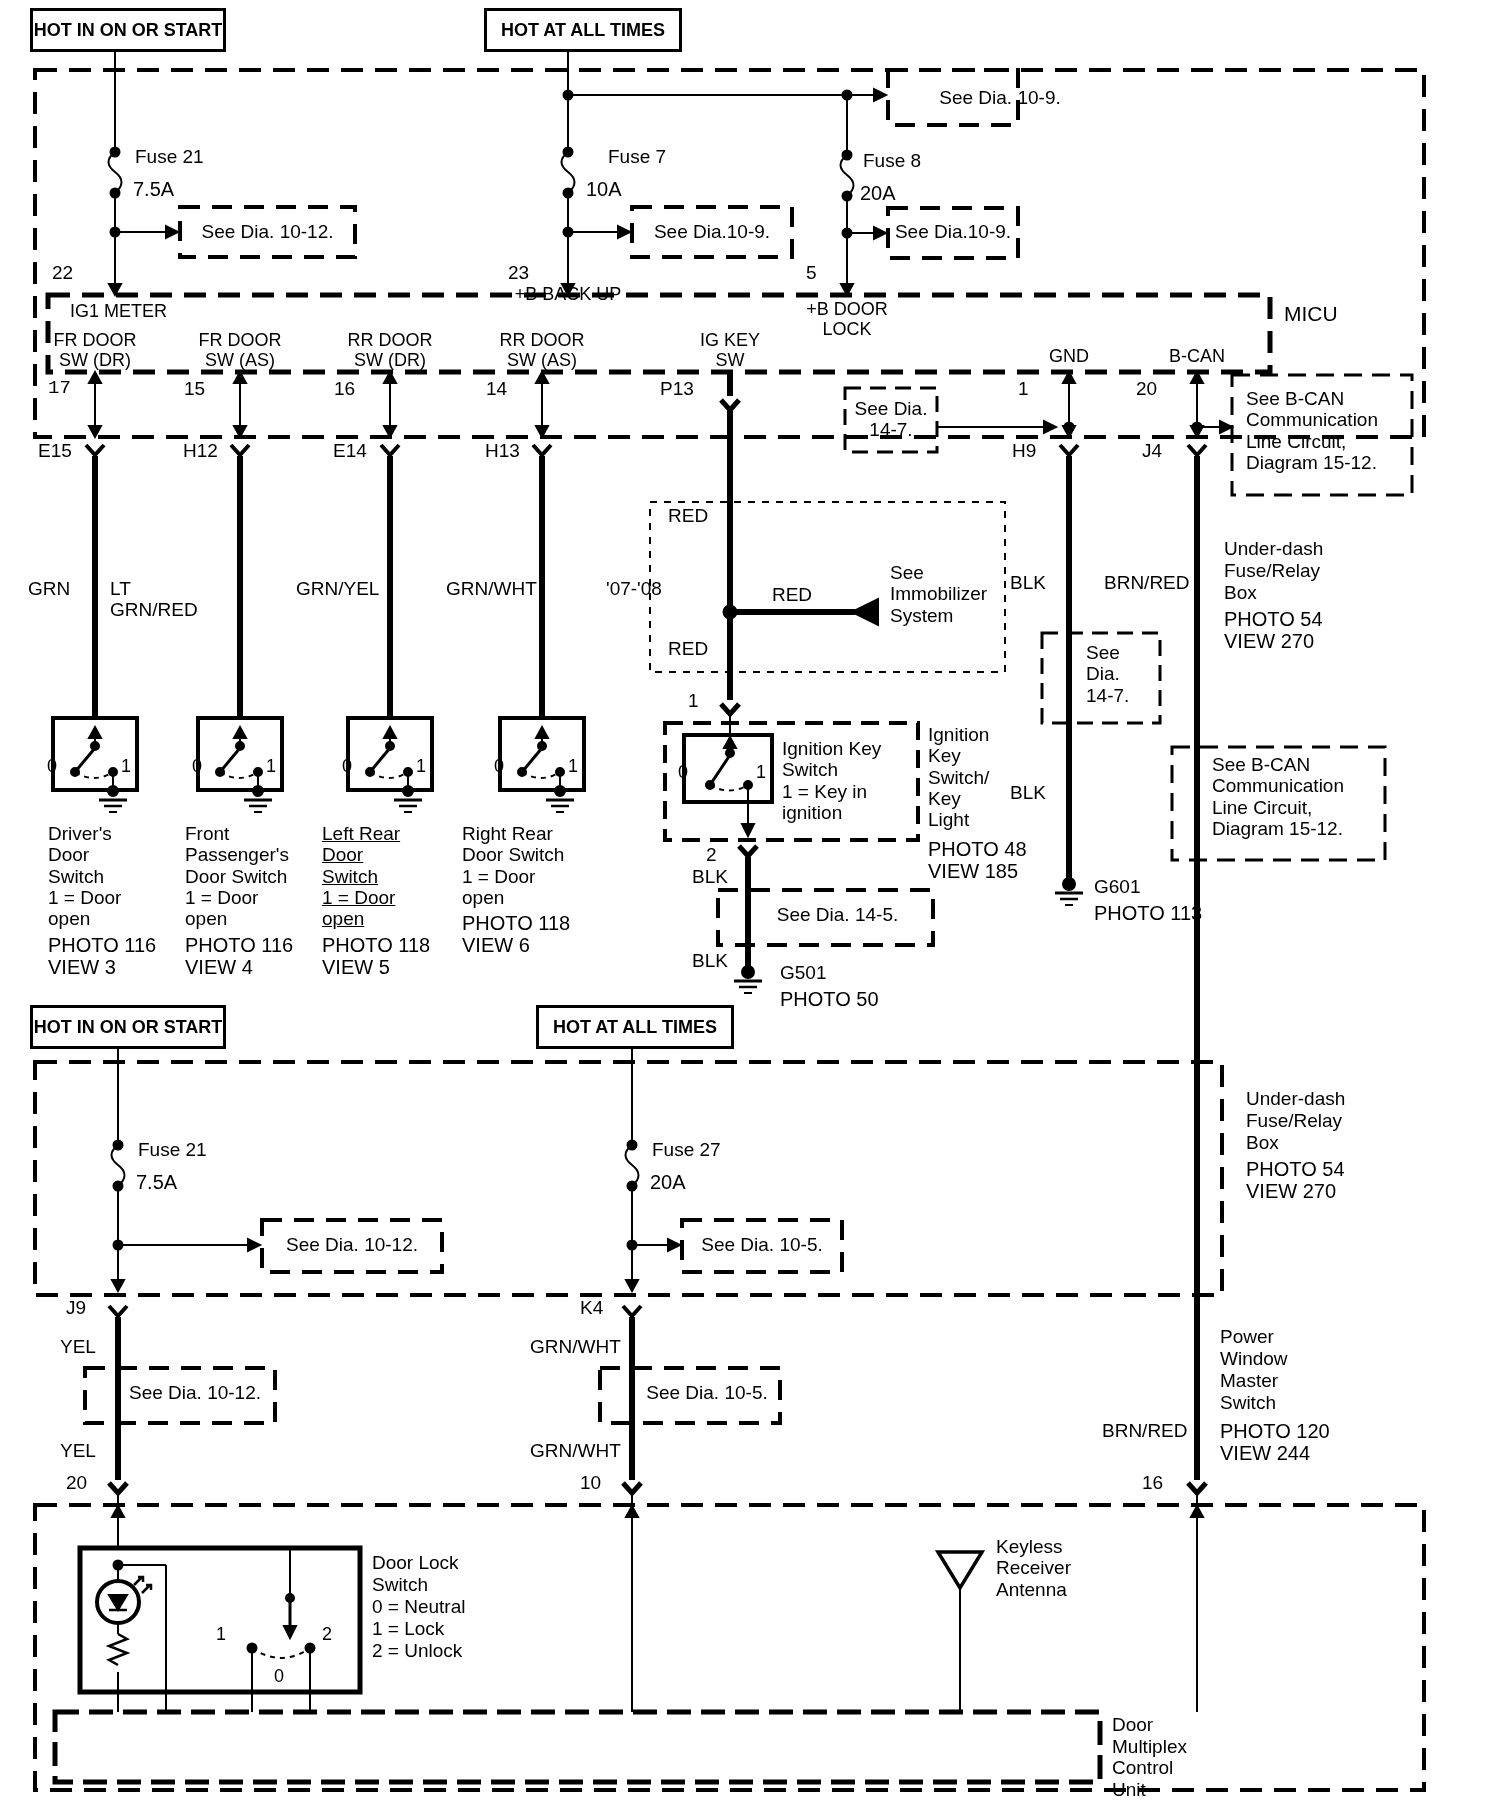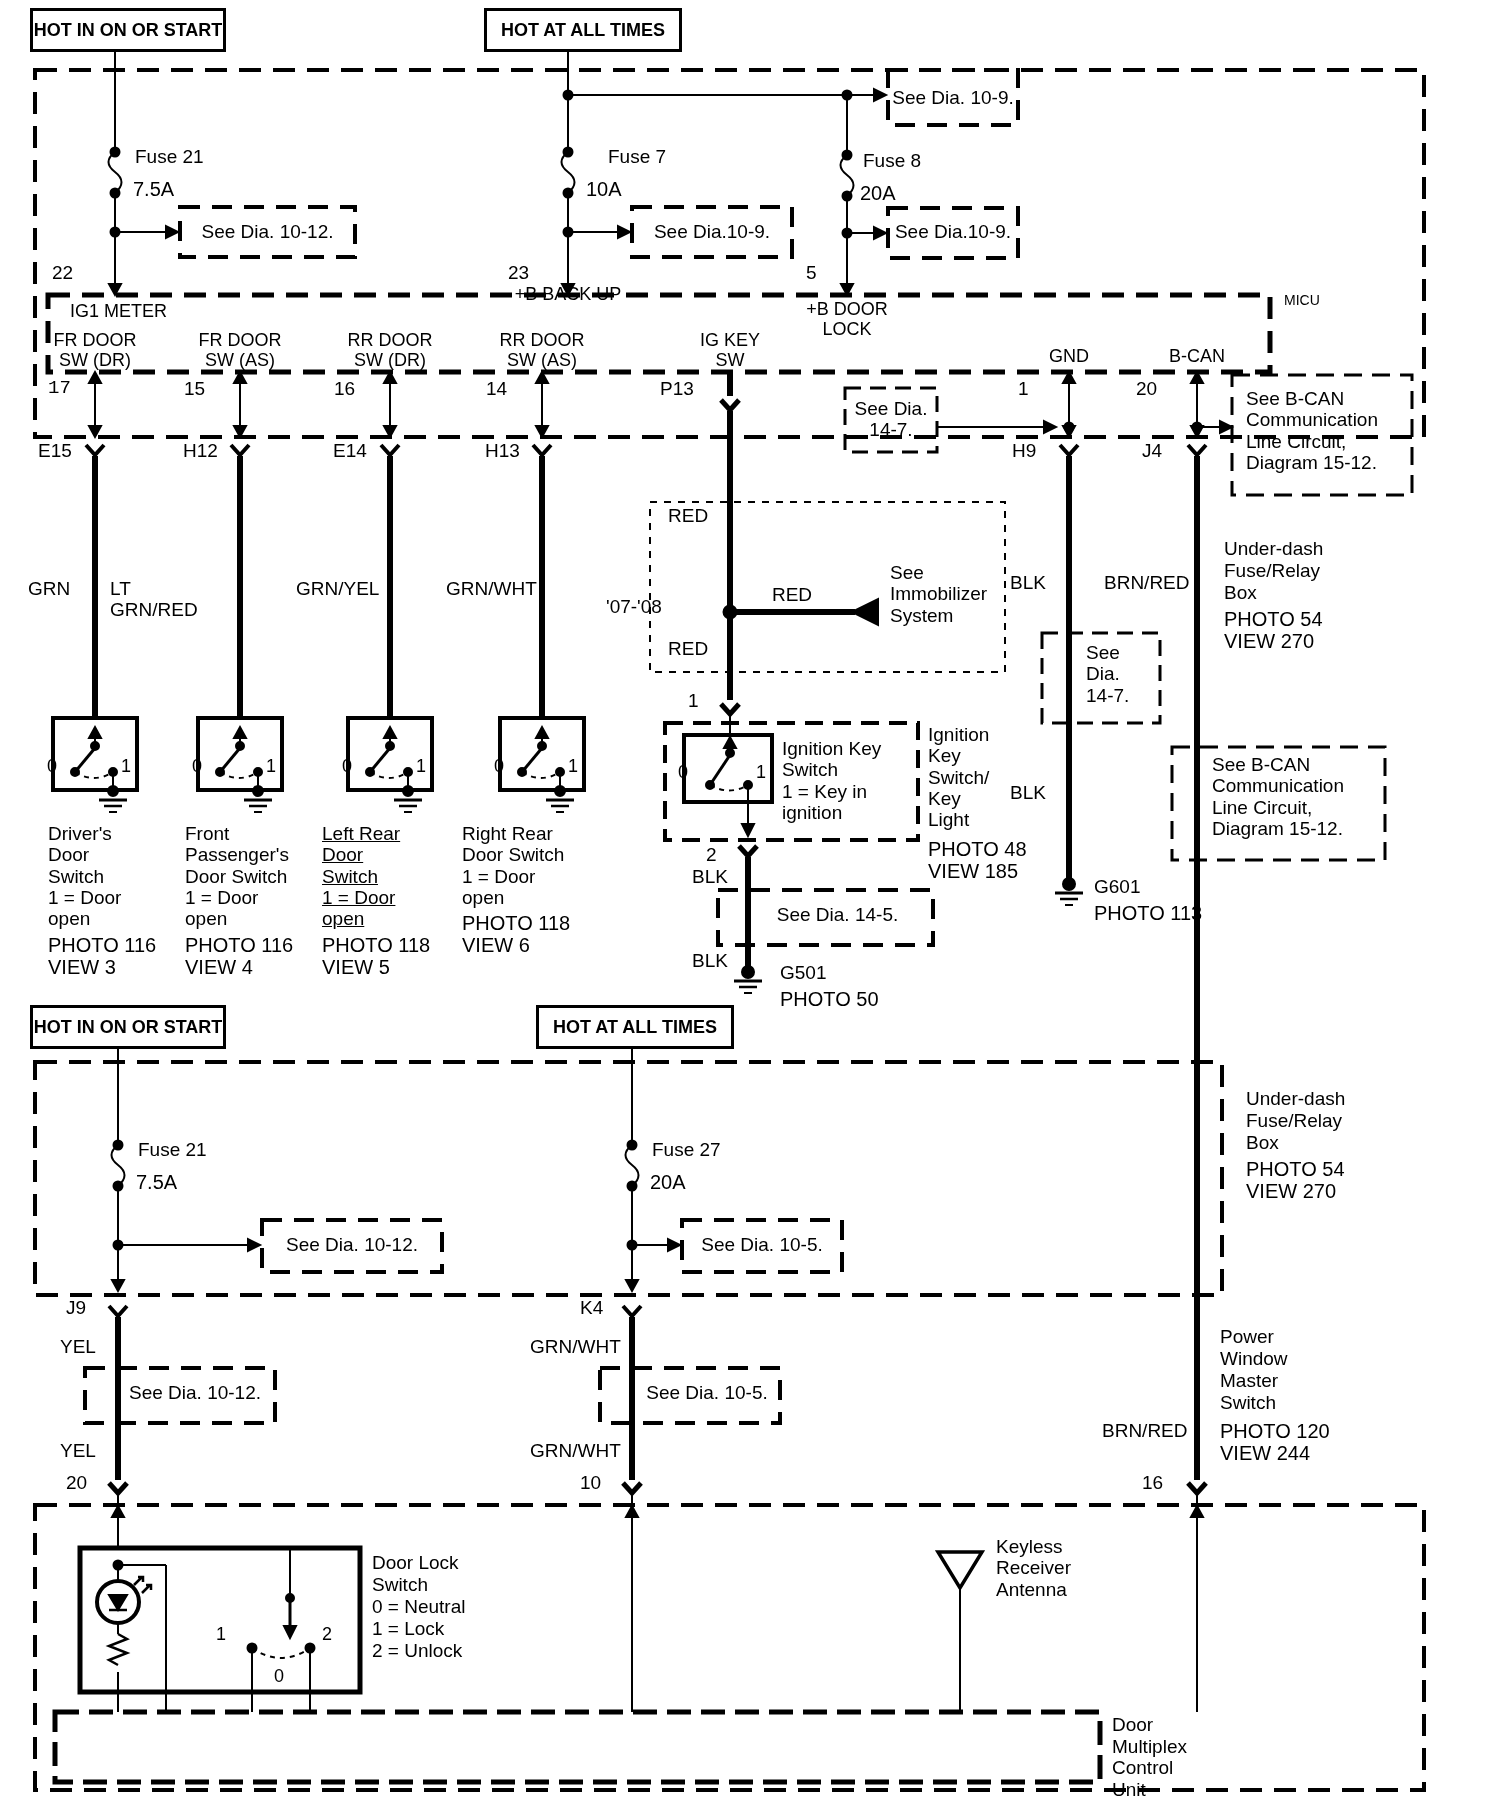--- a/index.html
+++ b/index.html
@@ -309,28 +309,28 @@
 
 <div class="lbl" style="left:135px;top:146px;">Fuse 21</div>
 <div class="lbl s" style="left:133px;top:178px;">7.5A</div>
 <div class="lbl" style="left:608px;top:146px;">Fuse 7</div>
 <div class="lbl s" style="left:586px;top:178px;">10A</div>
 <div class="lbl" style="left:863px;top:150px;">Fuse 8</div>
 <div class="lbl s" style="left:860px;top:182px;">20A</div>
 
 <div class="lbl ctr" style="left:180px;top:221px;width:175px;">See Dia. 10-12.</div>
 <div class="lbl ctr" style="left:632px;top:221px;width:160px;">See Dia.10-9.</div>
-<div class="lbl ctr" style="left:888px;top:87px;width:130px;">See Dia. 10-9.</div>
+<div class="lbl ctr" style="left:935px;top:87px;width:130px;">See Dia. 10-9.</div>
 <div class="lbl ctr" style="left:888px;top:221px;width:130px;">See Dia.10-9.</div>
 
 <div class="lbl rt" style="left:52px;top:262px;width:40px;">22</div>
 <div class="lbl rt" style="left:508px;top:262px;width:40px;">23</div>
 <div class="lbl rt" style="left:806px;top:262px;width:24px;">5</div>
 
-<div class="lbl" style="left:1284px;top:293px;font-size:14px;">MICU</div>
+<div class="lbl" style="left:1284px;top:302px;font-size:21px;">MICU</div>
 <div class="lbl t18" style="left:70px;top:301px;">IG1 METER</div>
 <div class="lbl t18 ctr" style="left:488px;top:284px;width:160px;">+B BACK UP</div>
 <div class="lbl t18 ctr" style="left:787px;top:299px;width:120px;">+B DOOR
 LOCK</div>
 
 <div class="lbl t18 ctr" style="left:25px;top:330px;width:140px;">FR DOOR
 SW (DR)</div>
 <div class="lbl t18 ctr" style="left:170px;top:330px;width:140px;">FR DOOR
 SW (AS)</div>
 <div class="lbl t18 ctr" style="left:320px;top:330px;width:140px;">RR DOOR
@@ -370,21 +370,21 @@
 <div class="lbl s rt" style="left:1224px;top:608px;width:200px;">PHOTO 54
 VIEW 270</div>
 
 <div class="lbl rt" style="left:28px;top:578px;width:56px;">GRN</div>
 <div class="lbl rt" style="left:110px;top:578px;width:104px;">LT GRN/RED</div>
 <div class="lbl rt" style="left:296px;top:578px;width:84px;">GRN/YEL</div>
 <div class="lbl rt" style="left:446px;top:578px;width:86px;">GRN/WHT</div>
 <div class="lbl rt" style="left:668px;top:505px;width:48px;">RED</div>
 <div class="lbl rt" style="left:668px;top:638px;width:48px;">RED</div>
 <div class="lbl ctr" style="left:752px;top:584px;width:80px;">RED</div>
-<div class="lbl" style="left:606px;top:596px;">'07-'08</div>
+<div class="lbl" style="left:606px;top:578px;">'07-'08</div>
 <div class="lbl" style="left:890px;top:562px;">See
 Immobilizer
 System</div>
 
 <div class="lbl rt" style="left:1010px;top:572px;width:48px;">BLK</div>
 <div class="lbl rt" style="left:1010px;top:782px;width:48px;">BLK</div>
 <div class="lbl rt" style="left:1104px;top:572px;width:86px;">BRN/RED</div>
 <div class="lbl" style="left:1086px;top:642px;">See
 Dia.
 14-7.</div>

